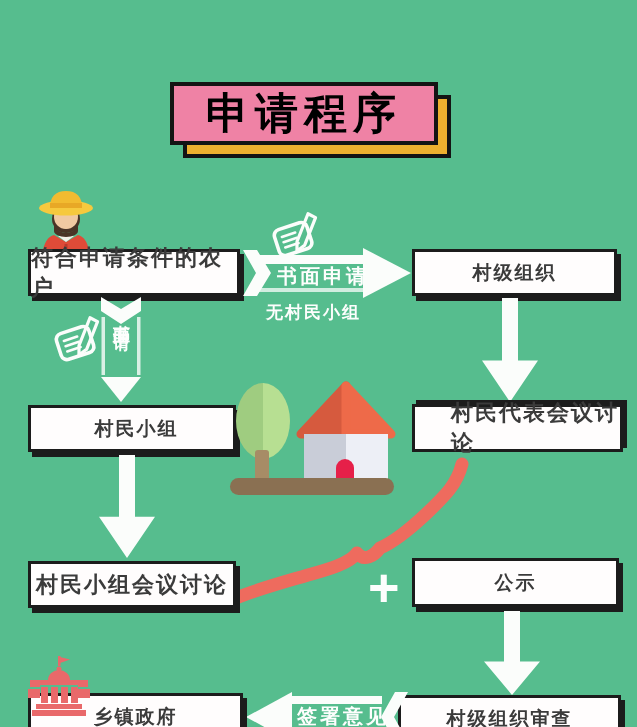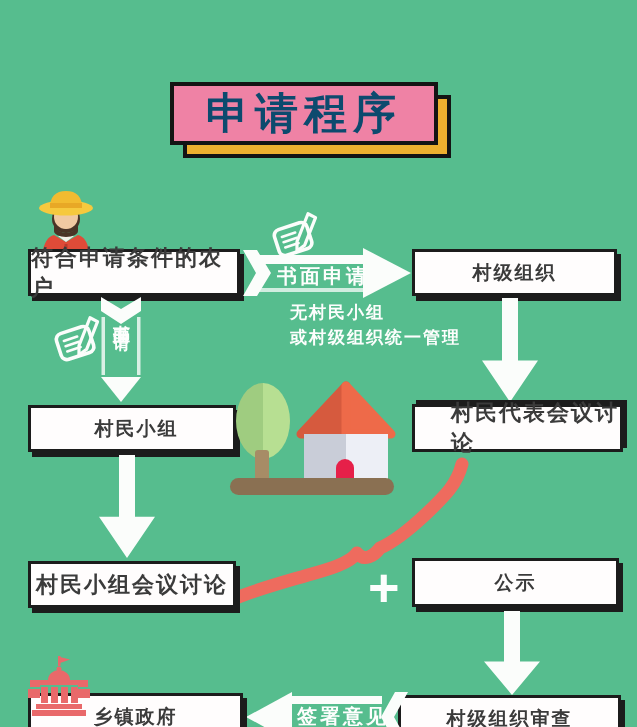--- a/index.html
+++ b/index.html
@@ -12,38 +12,38 @@
   .abs { position: absolute; }
   
   .banner-shadow {
     position: absolute; left: 183px; top: 95px; width: 268px; height: 63px;
     background: #eeb02f; border: 4px solid #141414;
   }
   .banner {
     position: absolute; left: 170px; top: 82px; width: 268px; height: 63px;
     background: #ef82a5; border: 4px solid #141414;
     display: flex; align-items: center; justify-content: center;
-    font-size: 43px; font-weight: 800; color: #0c4a6e; letter-spacing: 6px; text-align: right;
+    font-size: 43px; font-weight: 800; color: #000000; letter-spacing: 6px; text-align: right;
   }
   
   .node {
     position: absolute; background: #fffdfd; border: 3px solid #1c1c1c;
     box-shadow: 4px 5px 0 0 #1c1c1c;
     display: flex; align-items: center; justify-content: center;
     font-size: 19px; font-weight: 700; color: #3b3b3b; letter-spacing: 2px;
   }
   .node.shadow-up { box-shadow: 4px -4px 0 0 #1c1c1c; }
   
   .arrow-label {
     position: absolute; color: #fdfefd; font-weight: 700; font-size: 20px;
     letter-spacing: 3px; white-space: nowrap;
   }
   .arrow-note {
     position: absolute; color: #fdfefd; font-weight: 700; font-size: 17px;
-    line-height: 1.45; letter-spacing: 2px; white-space: nowrap; margin-left: 24px;
+    line-height: 1.45; letter-spacing: 2px; white-space: nowrap;
   }
   .v-label {
     position: absolute; color: #fdfefd; font-weight: 700; font-size: 17px;
     writing-mode: vertical-rl; text-orientation: upright; letter-spacing: 3px;
   }
   .plus {
     position: absolute; color: #fdfefd; font-size: 54px; font-weight: 600;
     line-height: 1;
   }
   svg { display: block; }
@@ -83,21 +83,20 @@
       <rect x="10" y="18" width="34" height="27" rx="6" stroke-width="3.6"></rect>
       <line x1="17" y1="26" x2="31" y2="26" stroke-width="2.6"></line>
       <line x1="17" y1="31.5" x2="31" y2="31.5" stroke-width="2.6"></line>
       <line x1="17" y1="37" x2="31" y2="37" stroke-width="2.6"></line>
       <path d="M49 12 l6 6 -19 23 -9 3 3 -9 z" stroke-width="3.2"></path>
     </g>
   </svg>
   <div class="arrow-label" style="left:277px; top:263px;">书面申请</div>
   <div class="arrow-note" style="left:266px; top:301px;">
     <span style="display:block">无村民小组</span>
-    <span style="display:block">或村级组织统一管理</span>
   </div>
 
   <div class="node" style="left:412px; top:249px; width:205px; height:47px;">村级组织</div>
 
   <svg class="abs" style="left:101px; top:297px;" width="40" height="105" viewBox="0 0 40 105">
     <polygon points="0,0 20,12 40,0 40,14 20,27 0,14" fill="#fbfdfb"></polygon>
     <rect x="0.5" y="20" width="3.5" height="58" fill="#fbfdfb" fill-opacity="0.8"></rect>
     <rect x="36" y="20" width="3.5" height="58" fill="#fbfdfb" fill-opacity="0.8"></rect>
     <polygon points="0,80 40,80 20,105" fill="#fbfdfb"></polygon>
   </svg>

